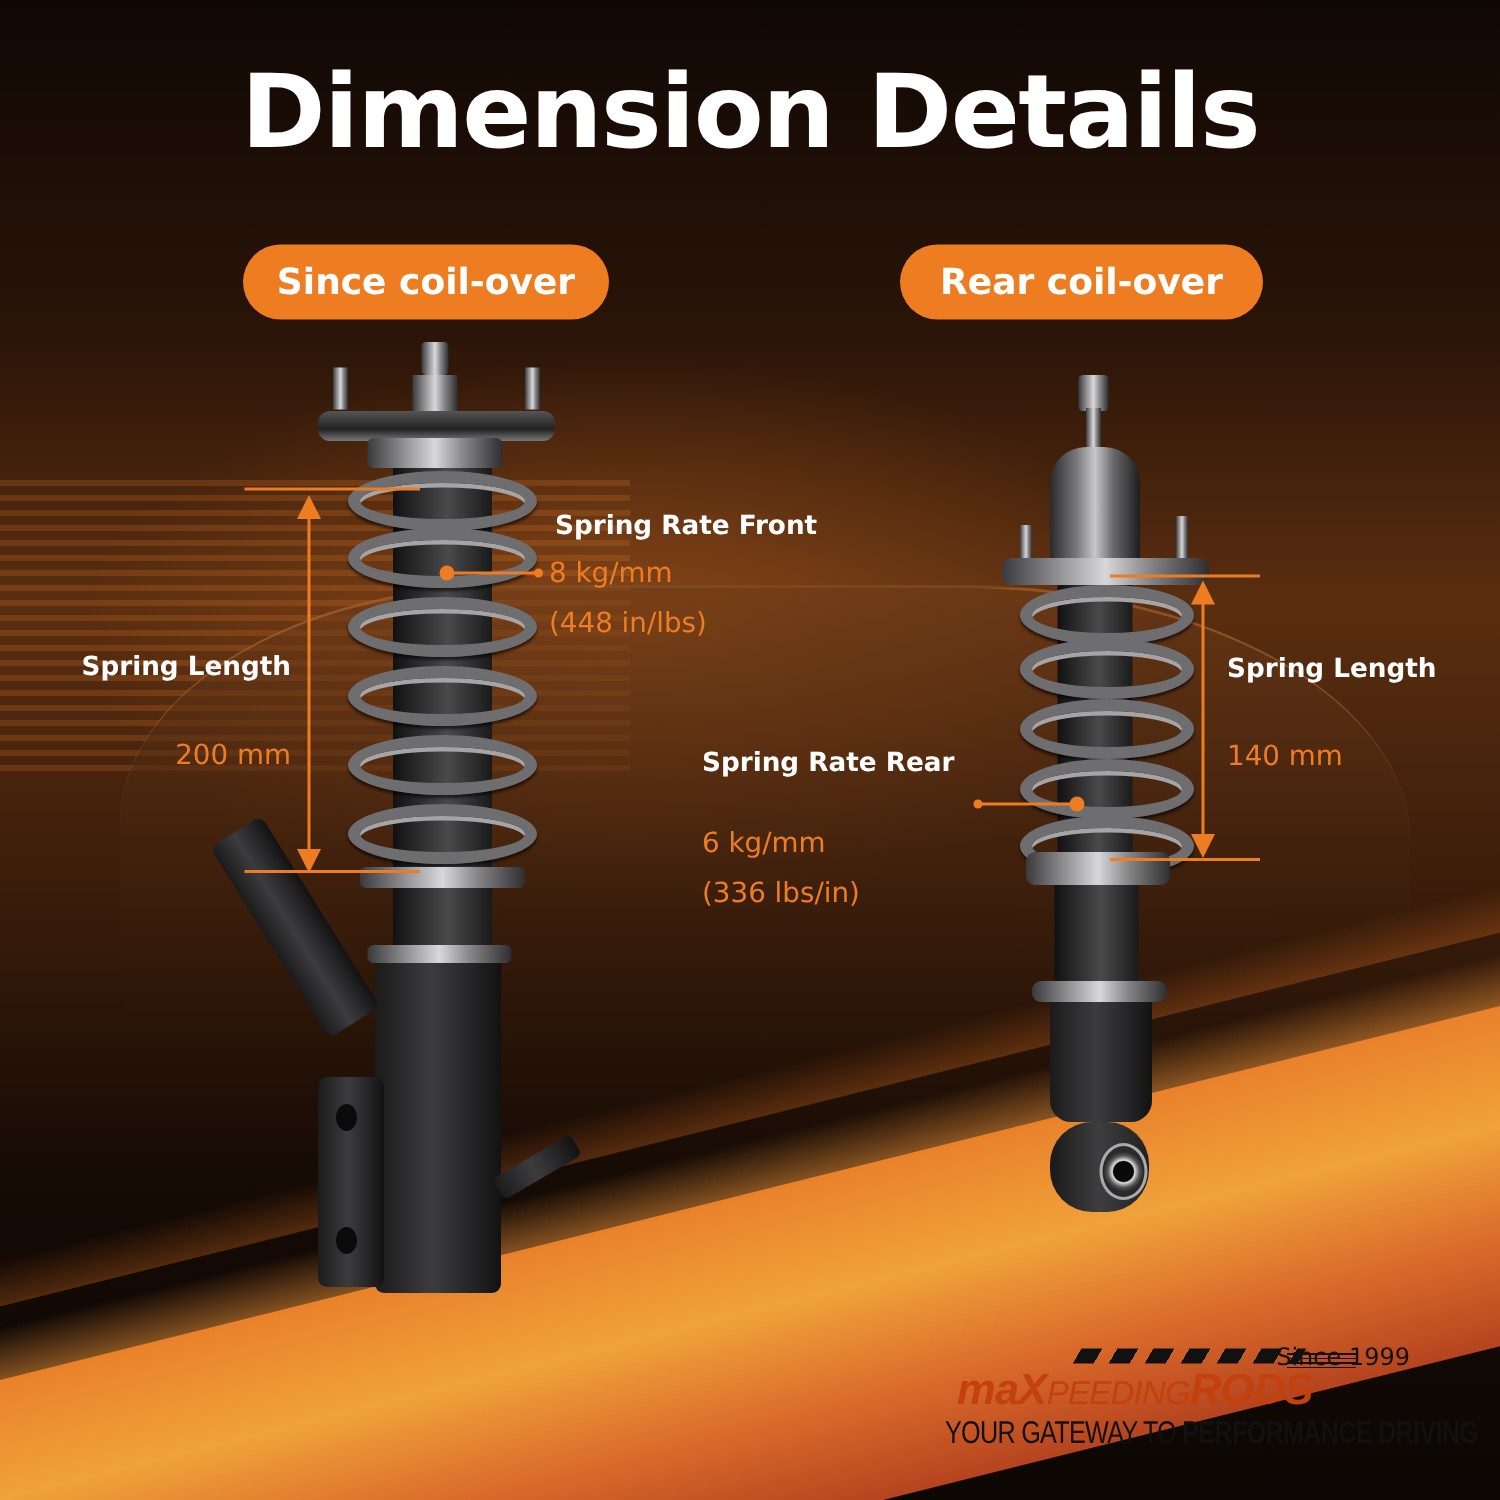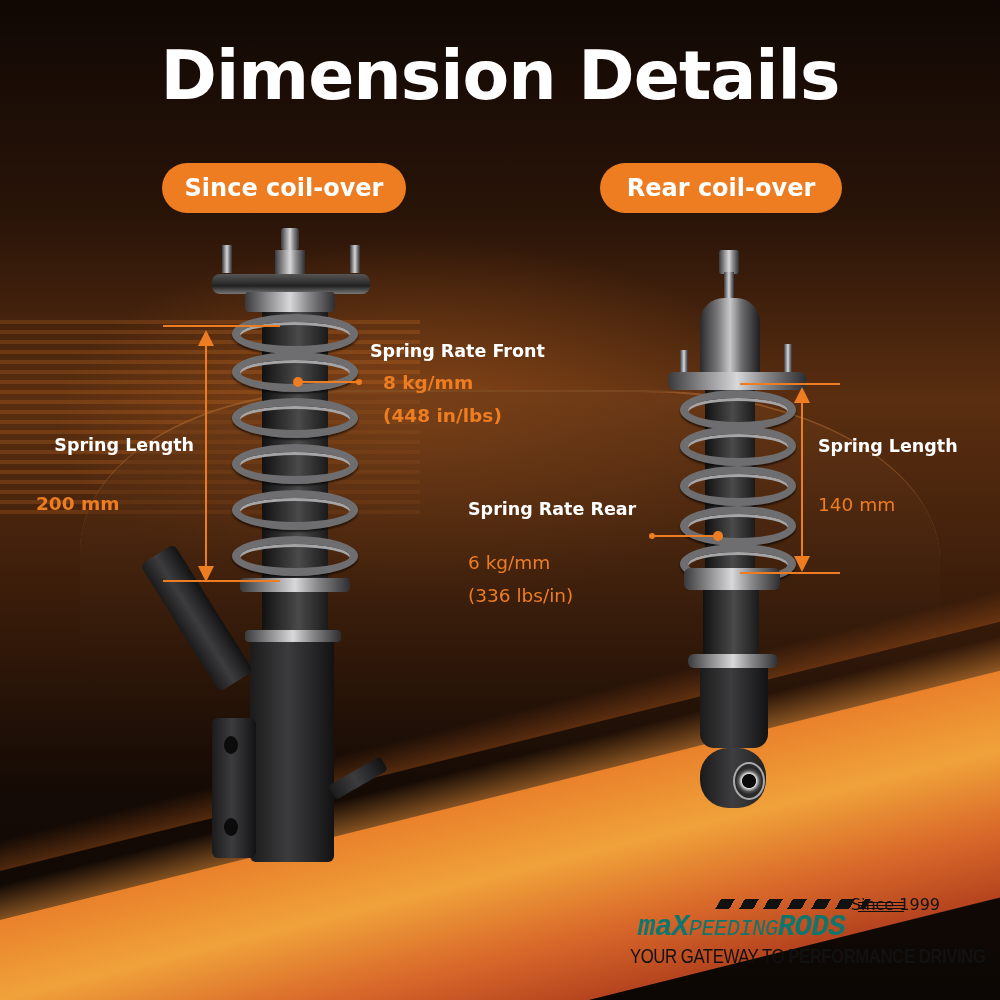--- a/index.html
+++ b/index.html
@@ -41,22 +41,22 @@
 
   .part{position:absolute;}
   .metal{background:linear-gradient(90deg,#3a3a3c,#9a9a9c 30%,#d8d8da 50%,#8a8a8c 70%,#2e2e30);}
   .black{background:linear-gradient(90deg,#111,#3a3a3a 40%,#4a4a4a 55%,#1a1a1a);}
   .dark{background:linear-gradient(90deg,#1b1b1c,#3c3c3e 45%,#2a2a2c 70%,#121213);}
   .coil{position:absolute;height:24px;border-radius:50%;border:8px solid #6e6e70;
     box-shadow:inset 0 3px 0 #a5a5a7,0 2px 2px rgba(0,0,0,0.6);background:transparent;}
 
   .logo{position:absolute;left:630px;top:895px;width:340px;}
   .since{position:absolute;right:30px;top:0;font-size:16px;color:#111;font-family:"DejaVu Sans",sans-serif;}
-  .brand{position:absolute;left:8px;top:16px;font-family:Liberation Mono, monospace;font-weight:bold;font-style:italic;
-    font-size:29px;color:#0f766e;letter-spacing:-0.5px;}
+  .brand{position:absolute;left:8px;top:16px;font-family:Liberation Sans, sans-serif;font-weight:bold;font-style:italic;
+    font-size:29px;color:#c2410c;letter-spacing:-0.5px;}
   .tag{position:absolute;left:0;top:49px;font-family:"Liberation Sans",sans-serif;font-size:21px;color:#111;letter-spacing:-0.6px;white-space:nowrap;transform:scaleX(0.8);transform-origin:left;}
   .tag b{font-weight:bold;}
   .flag{position:absolute;left:88px;top:4px;width:150px;height:10px;
     background:repeating-linear-gradient(90deg,#111 0 14px,rgba(0,0,0,0) 14px 24px);transform:skewX(-30deg);}
   .speedlines{position:absolute;left:228px;top:7px;width:46px;height:10px;
     background:repeating-linear-gradient(180deg,#111 0 1px,rgba(0,0,0,0) 1px 3px);}
 </style>
 </head>
 <body>
 
@@ -123,27 +123,27 @@
 
 <div class="hline" style="left:163px;top:325px;width:117px;"></div>
 <div class="hline" style="left:163px;top:580px;width:117px;"></div>
 <div class="vline" style="left:205px;top:340px;height:226px;"></div>
 <div class="arrow-up" style="left:198px;top:330px;"></div>
 <div class="arrow-down" style="left:198px;top:566px;"></div>
 
 <div class="lbl" style="left:36px;top:430px;width:158px;text-align:right;">
   <div>Spring Length</div>
 </div>
-<div class="val" style="left:36px;top:487px;width:158px;text-align:left;font-weight:bold;">200 mm</div>
+<div class="val" style="left:36px;top:487px;width:158px;text-align:right;">200 mm</div>
 
 <div class="dot" style="left:293px;top:377px;"></div>
 <div class="hline" style="left:298px;top:381px;width:62px;"></div>
 <div class="dot s" style="left:356px;top:379px;"></div>
 <div class="lbl" style="left:370px;top:336px;white-space:nowrap;">Spring Rate Front</div>
-<div class="val" style="left:383px;top:366px;white-space:nowrap;font-weight:bold;">
+<div class="val" style="left:366px;top:366px;white-space:nowrap;">
   <div>8 kg/mm</div>
   <div>(448 in/lbs)</div>
 </div>
 
 <div class="dot s" style="left:649px;top:533px;"></div>
 <div class="hline" style="left:652px;top:535px;width:66px;"></div>
 <div class="dot" style="left:713px;top:531px;"></div>
 <div class="lbl" style="left:468px;top:494px;white-space:nowrap;">Spring Rate Rear</div>
 <div class="val" style="left:468px;top:527px;white-space:nowrap;margin-top:19px;">
   <div>6 kg/mm</div>

